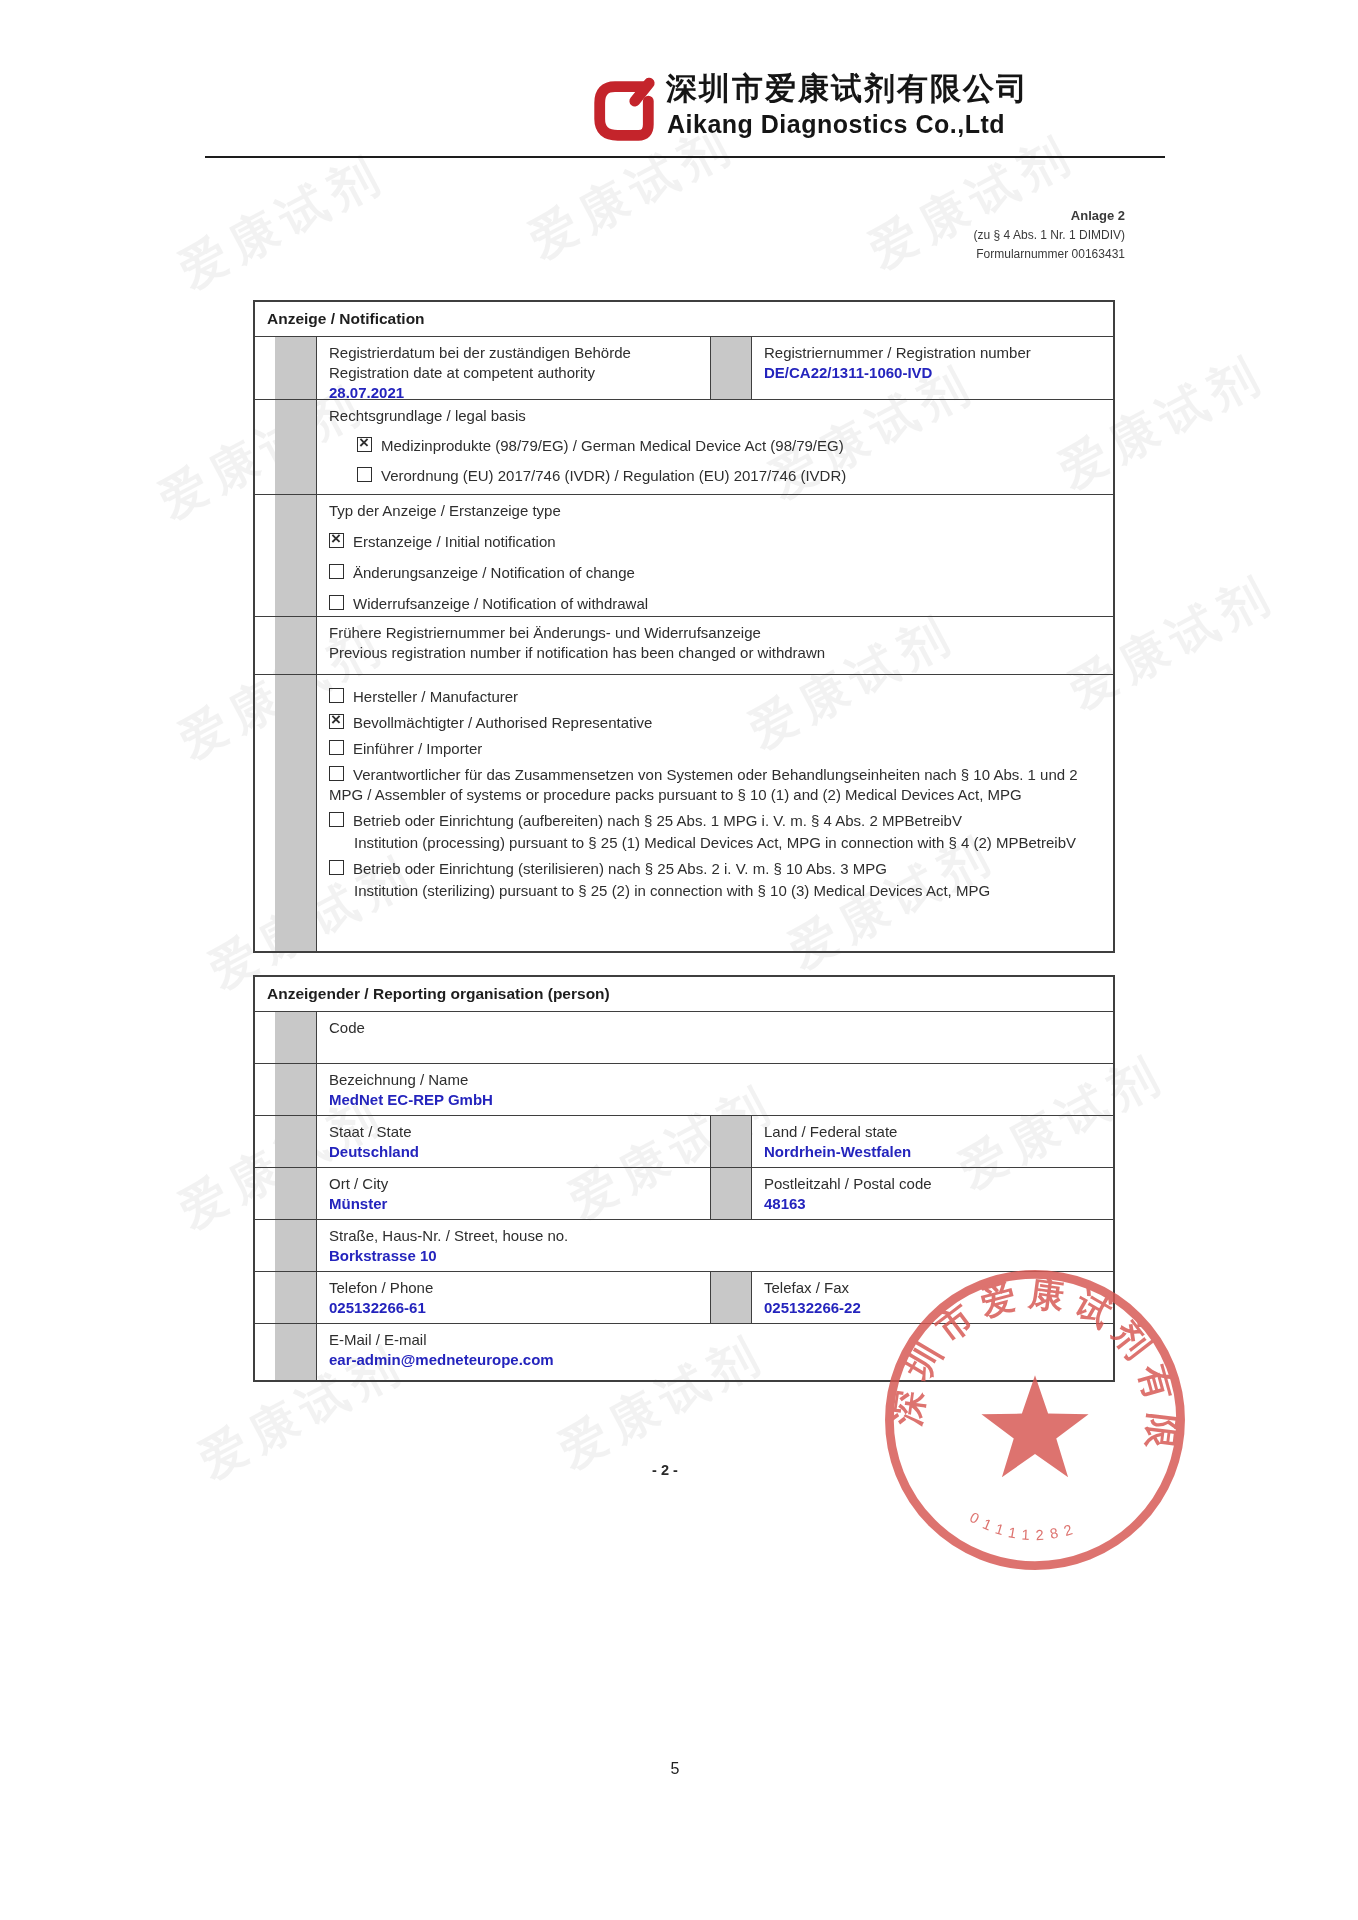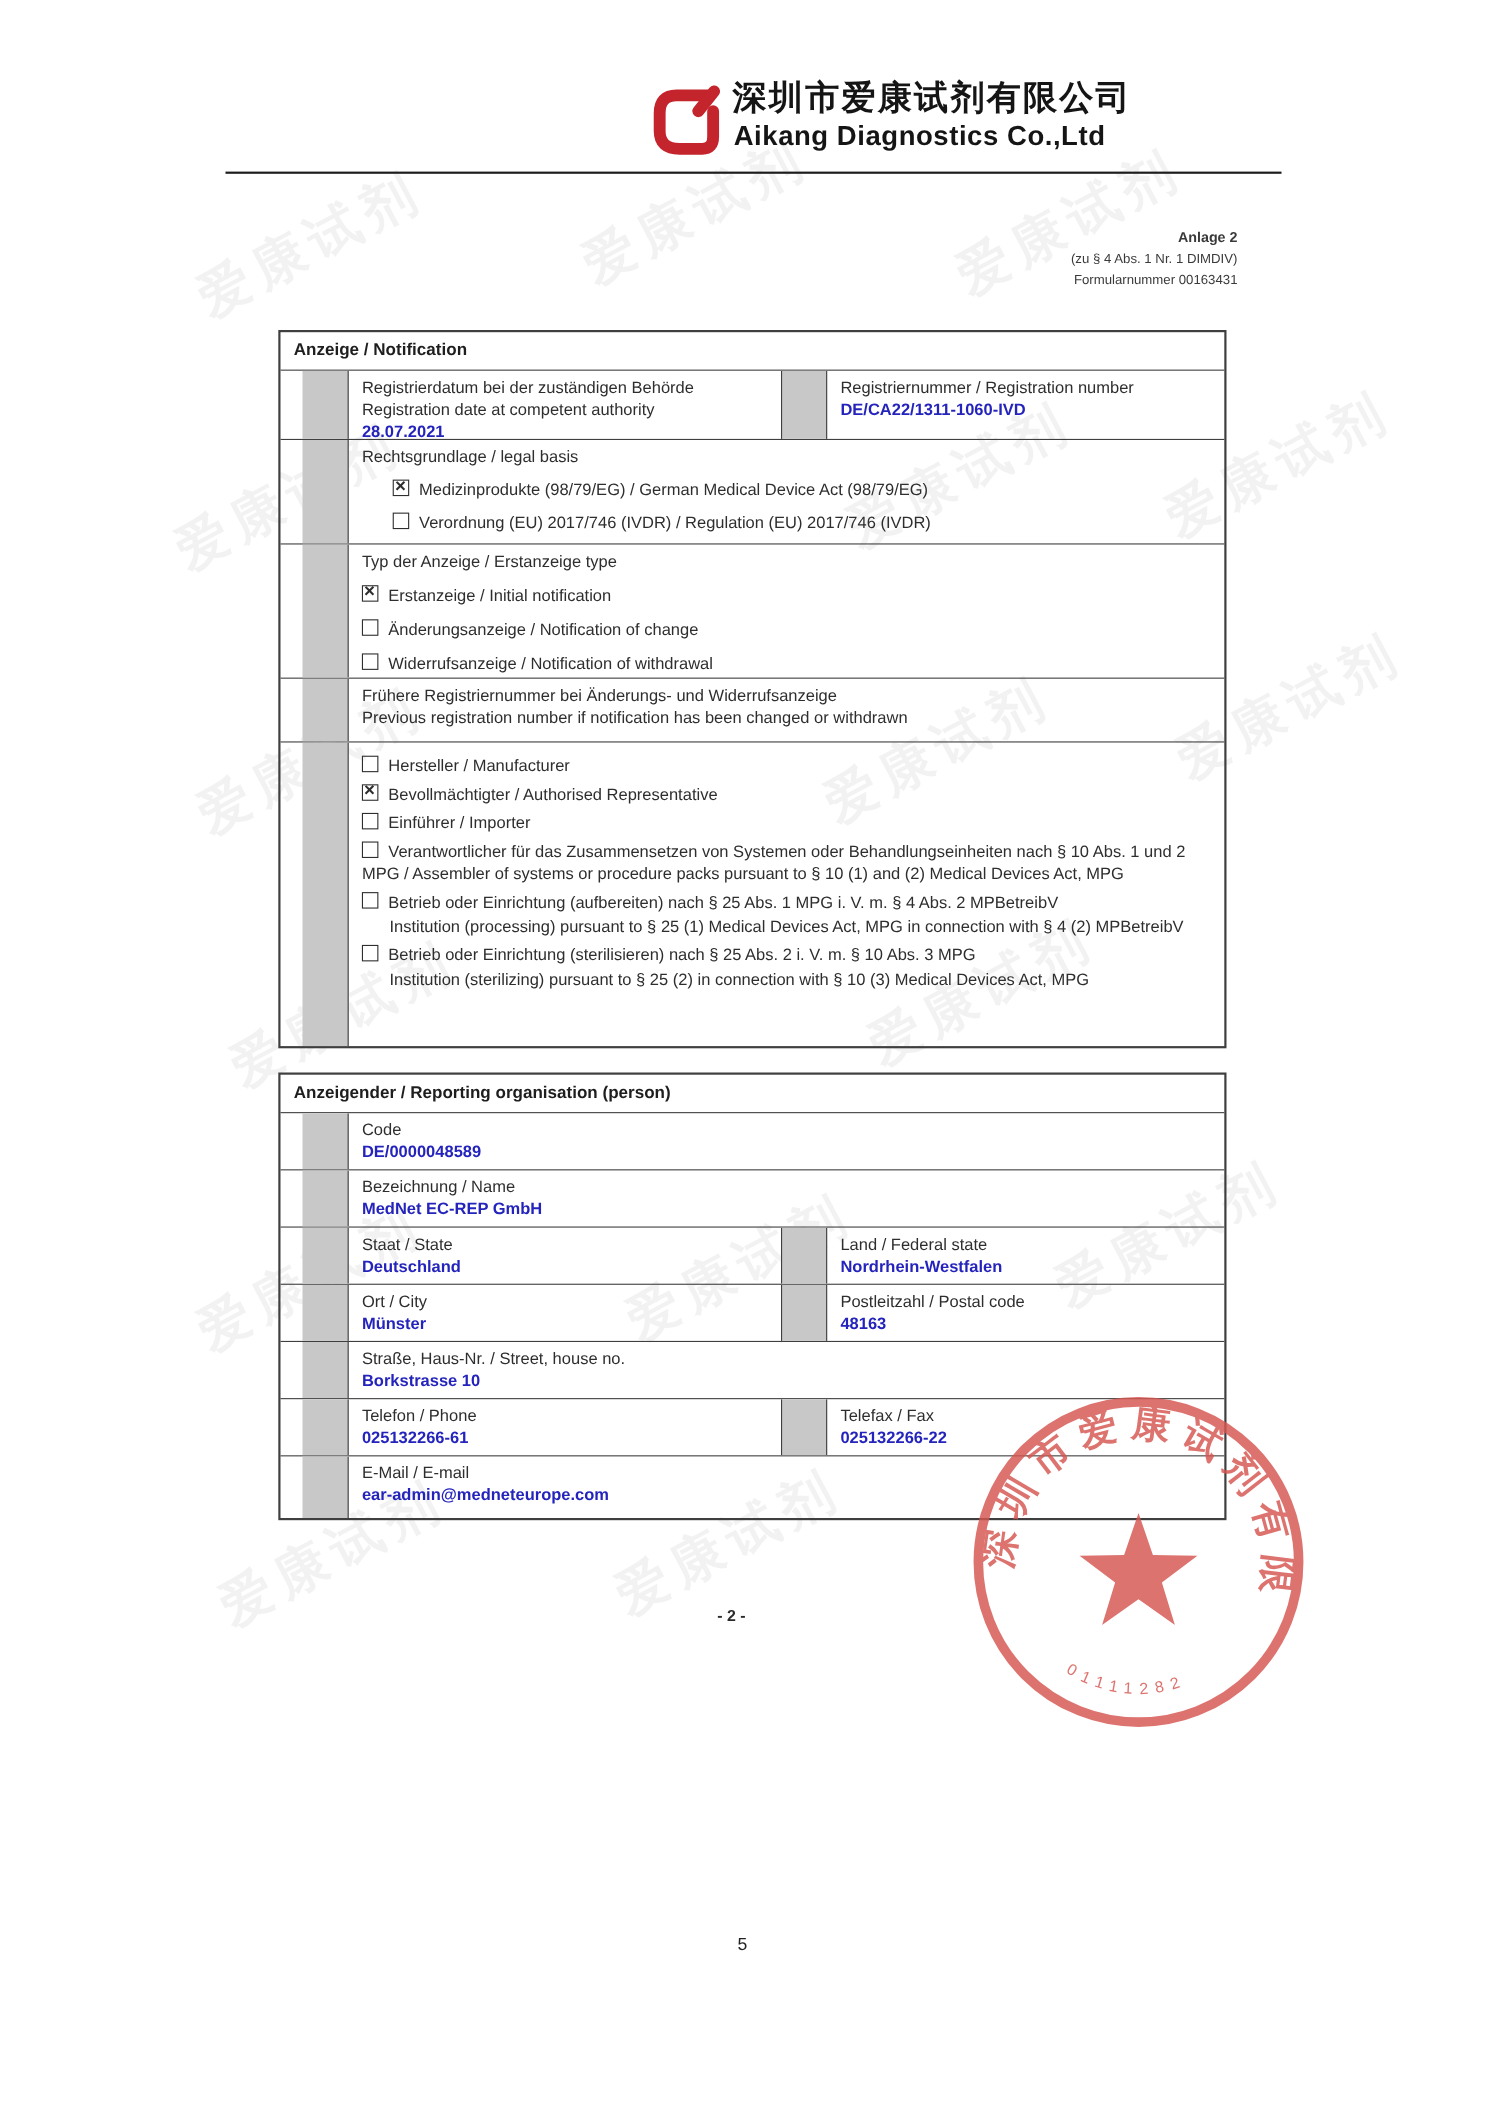--- a/index.html
+++ b/index.html
@@ -177,21 +177,20 @@
     </div>
   </div>
 
   <div class="tbl" style="top:975px;">
     <div class="tbl-title">Anzeigender / Reporting organisation (person)</div>
 
     <div class="row" style="height:52px;">
       <div class="gcell"></div>
       <div class="cell">
         <div class="lbl">Code</div>
-        <div class="val">DE/0000048589</div>
       </div>
     </div>
 
     <div class="row" style="height:52px;">
       <div class="gcell"></div>
       <div class="cell">
         <div class="lbl">Bezeichnung / Name</div>
         <div class="val">MedNet EC-REP GmbH</div>
       </div>
     </div>

